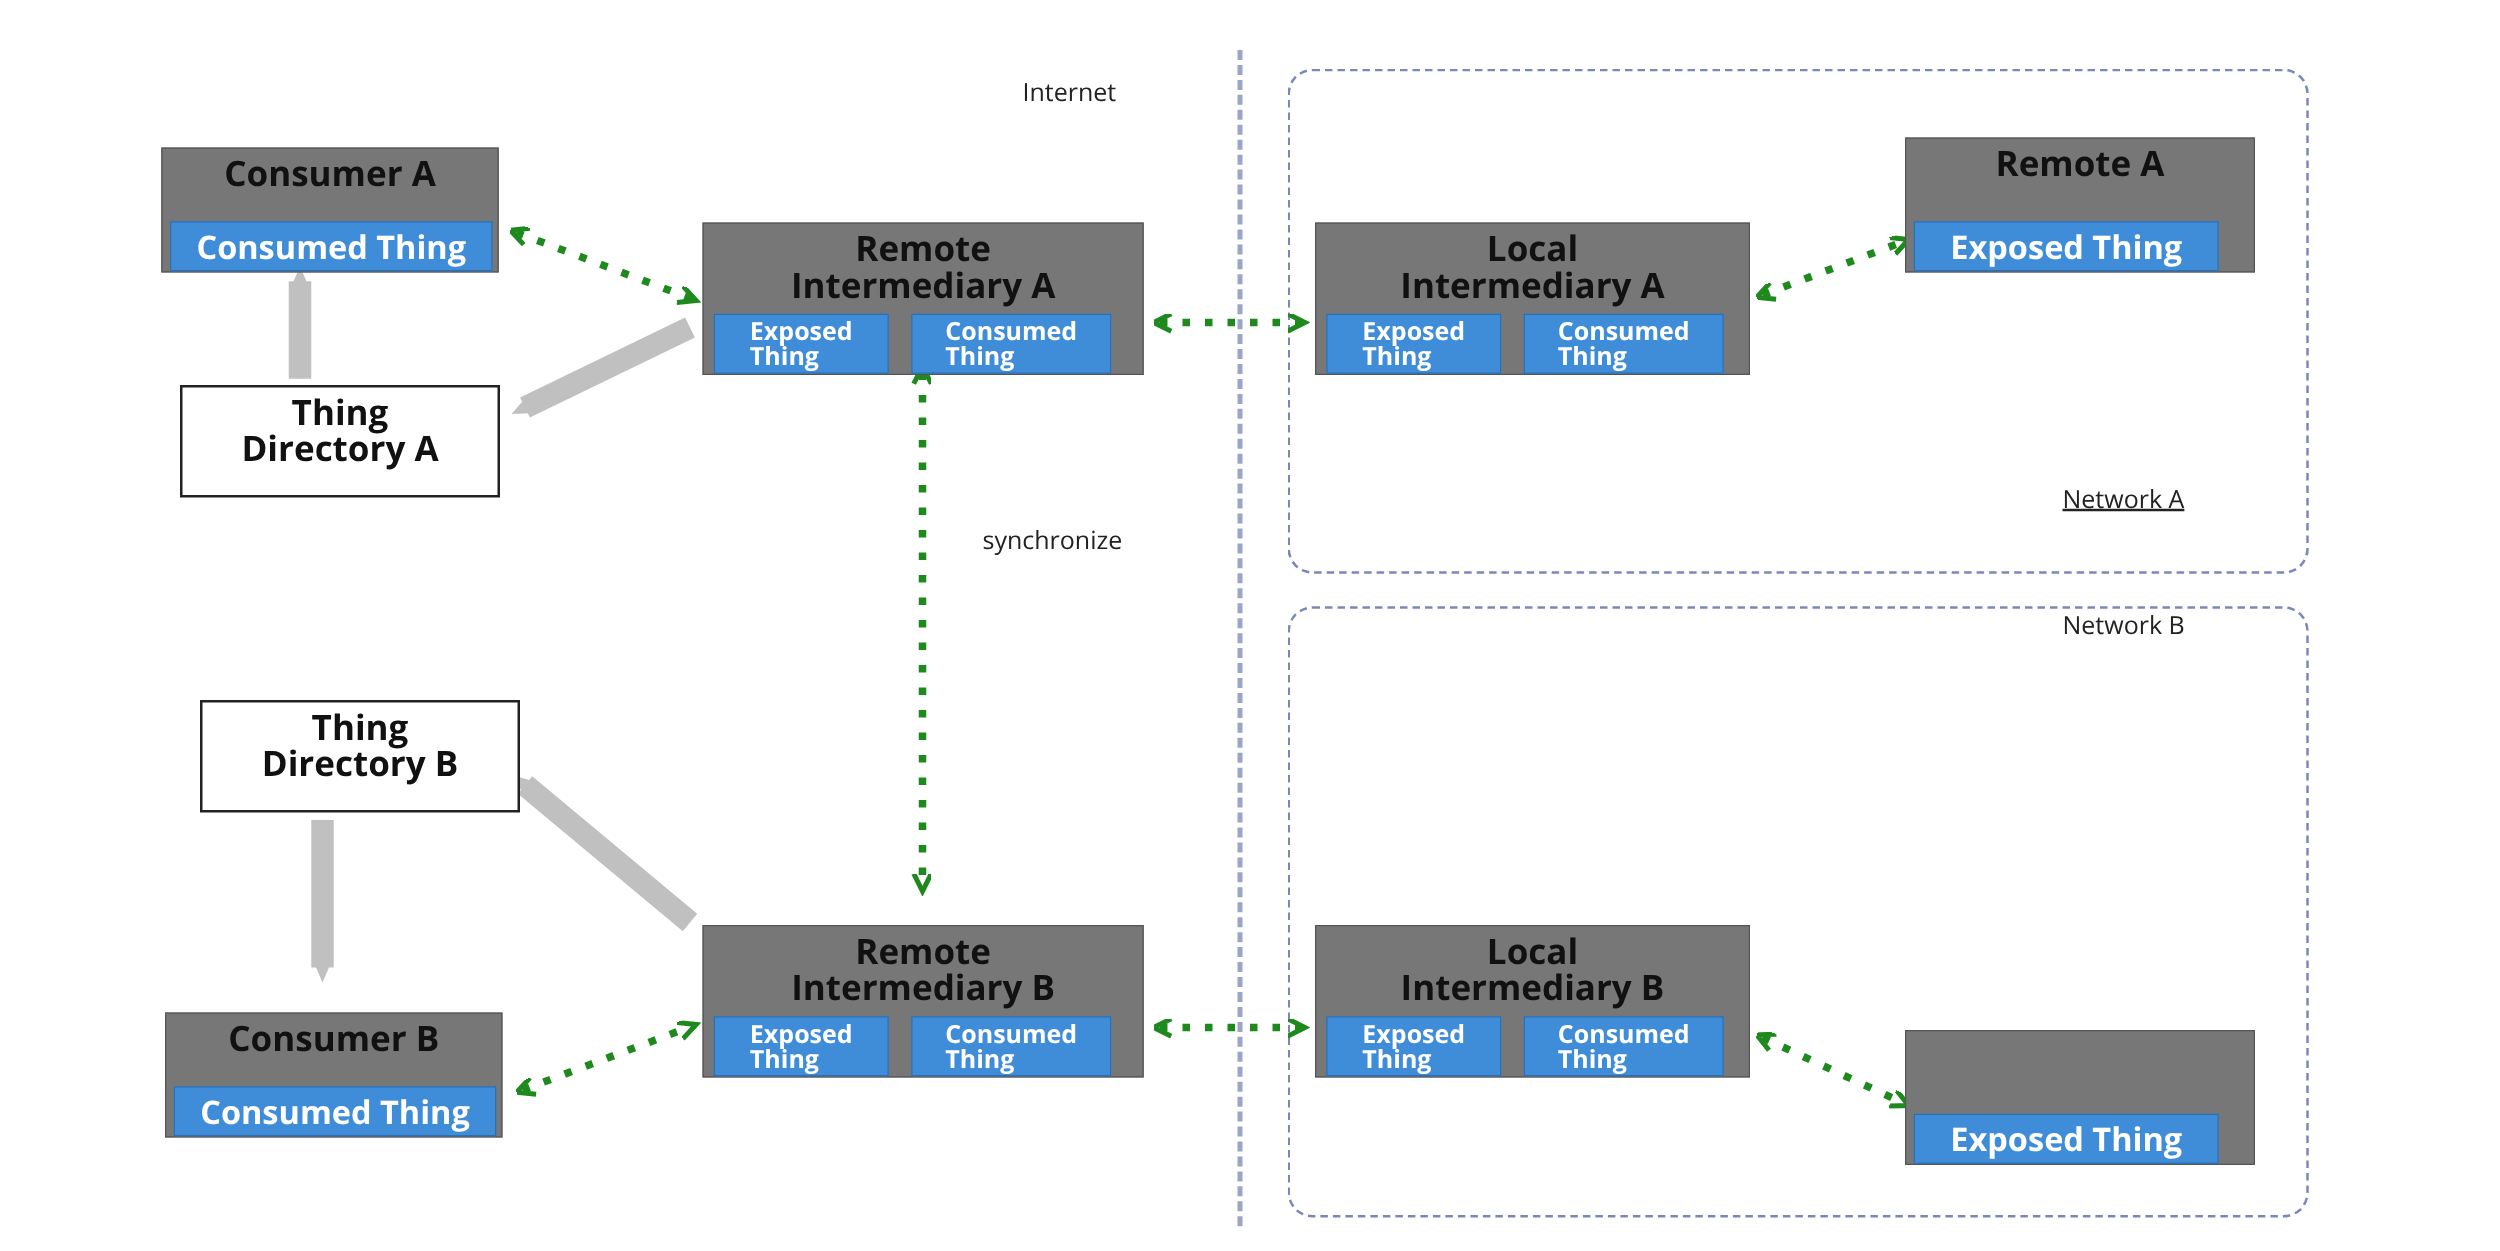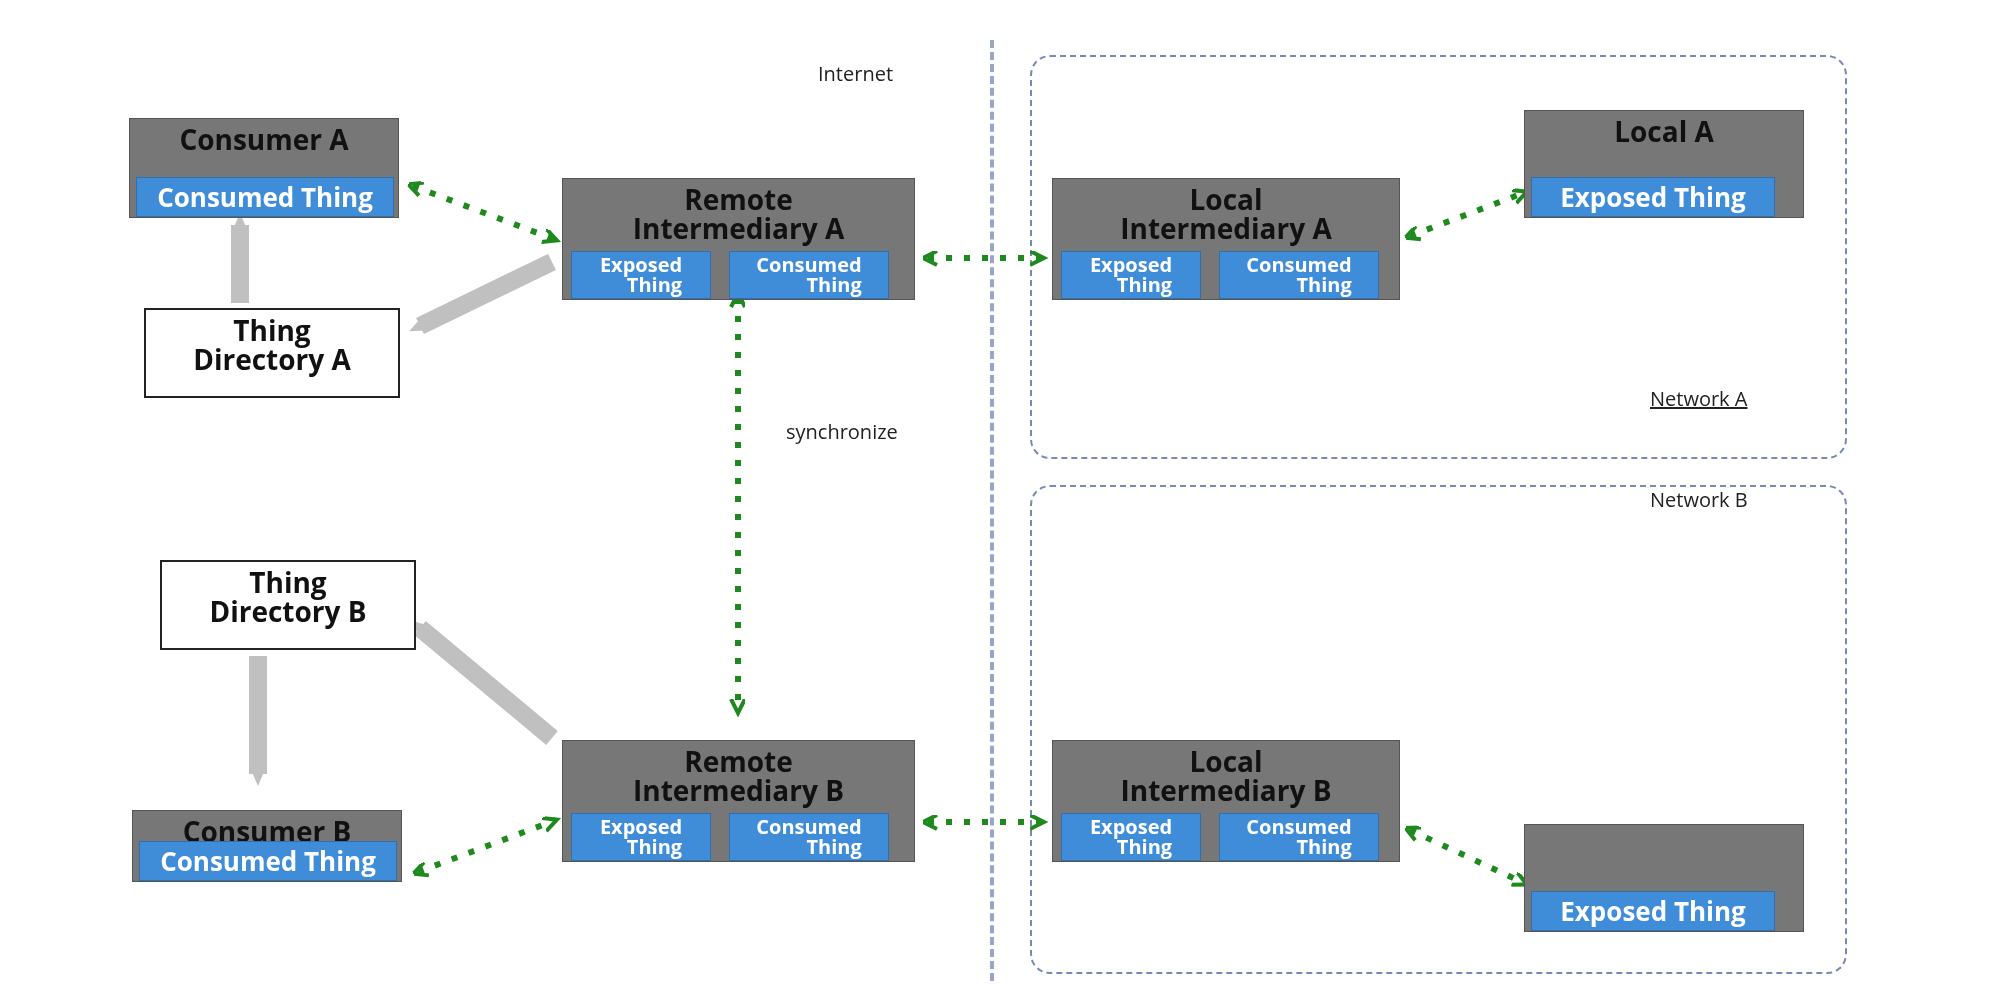--- a/index.html
+++ b/index.html
@@ -60,21 +60,21 @@
   .box .title {
     font-size: 28px;
     line-height: 1.05;
     padding: 6px 6px 4px 6px;
   }
   .sub {
     position: absolute;
     background: #3f8cd9;
     color: #fff;
     font-weight: 700;
-    text-align: right;
+    text-align: left;
     box-sizing: border-box;
     font-size: 20px;
     line-height: 1.0;
     display: flex;
     align-items: center;
     justify-content: center;
     white-space: pre-line;
     border: 1px solid #2f6fb0;
   }
   .sub.big {
@@ -159,21 +159,21 @@
   <div class="box gray" style="left:1052px; top:162px; width:348px; height:122px;">
     <div class="title" style="white-space:pre-line;">Local
 Intermediary A</div>
     <div class="sub" style="left:8px; bottom:0; width:140px; height:48px;">Exposed
 Thing</div>
     <div class="sub" style="left:166px; bottom:0; width:160px; height:48px;">Consumed
 Thing</div>
   </div>
 
   <div class="box gray" style="left:1524px; top:94px; width:280px; height:108px;">
-    <div class="title">Local A</div>
+    <div class="title">Remote A</div>
     <div class="sub big" style="left:6px; bottom:0; width:244px; height:40px;">Exposed Thing</div>
   </div>
 
   <div class="box white" style="left:160px; top:560px; width:256px; height:90px;">
     <div class="title" style="white-space:pre-line;">Thing
 Directory B</div>
   </div>
 
   <div class="box gray" style="left:562px; top:724px; width:353px; height:122px;">
     <div class="title" style="white-space:pre-line;">Remote
@@ -186,21 +186,21 @@
 
   <div class="box gray" style="left:1052px; top:724px; width:348px; height:122px;">
     <div class="title" style="white-space:pre-line;">Local
 Intermediary B</div>
     <div class="sub" style="left:8px; bottom:0; width:140px; height:48px;">Exposed
 Thing</div>
     <div class="sub" style="left:166px; bottom:0; width:160px; height:48px;">Consumed
 Thing</div>
   </div>
 
-  <div class="box gray" style="left:132px; top:794px; width:270px; height:72px;">
+  <div class="box gray" style="left:132px; top:794px; width:270px; height:100px;">
     <div class="title">Consumer B</div>
     <div class="sub big" style="left:6px; bottom:0; width:258px; height:40px;">Consumed Thing</div>
   </div>
 
   <div class="box gray" style="left:1524px; top:808px; width:280px; height:108px;">
     <div class="sub big" style="left:6px; bottom:0; width:244px; height:40px;">Exposed Thing</div>
   </div>
 
 </div>
 

